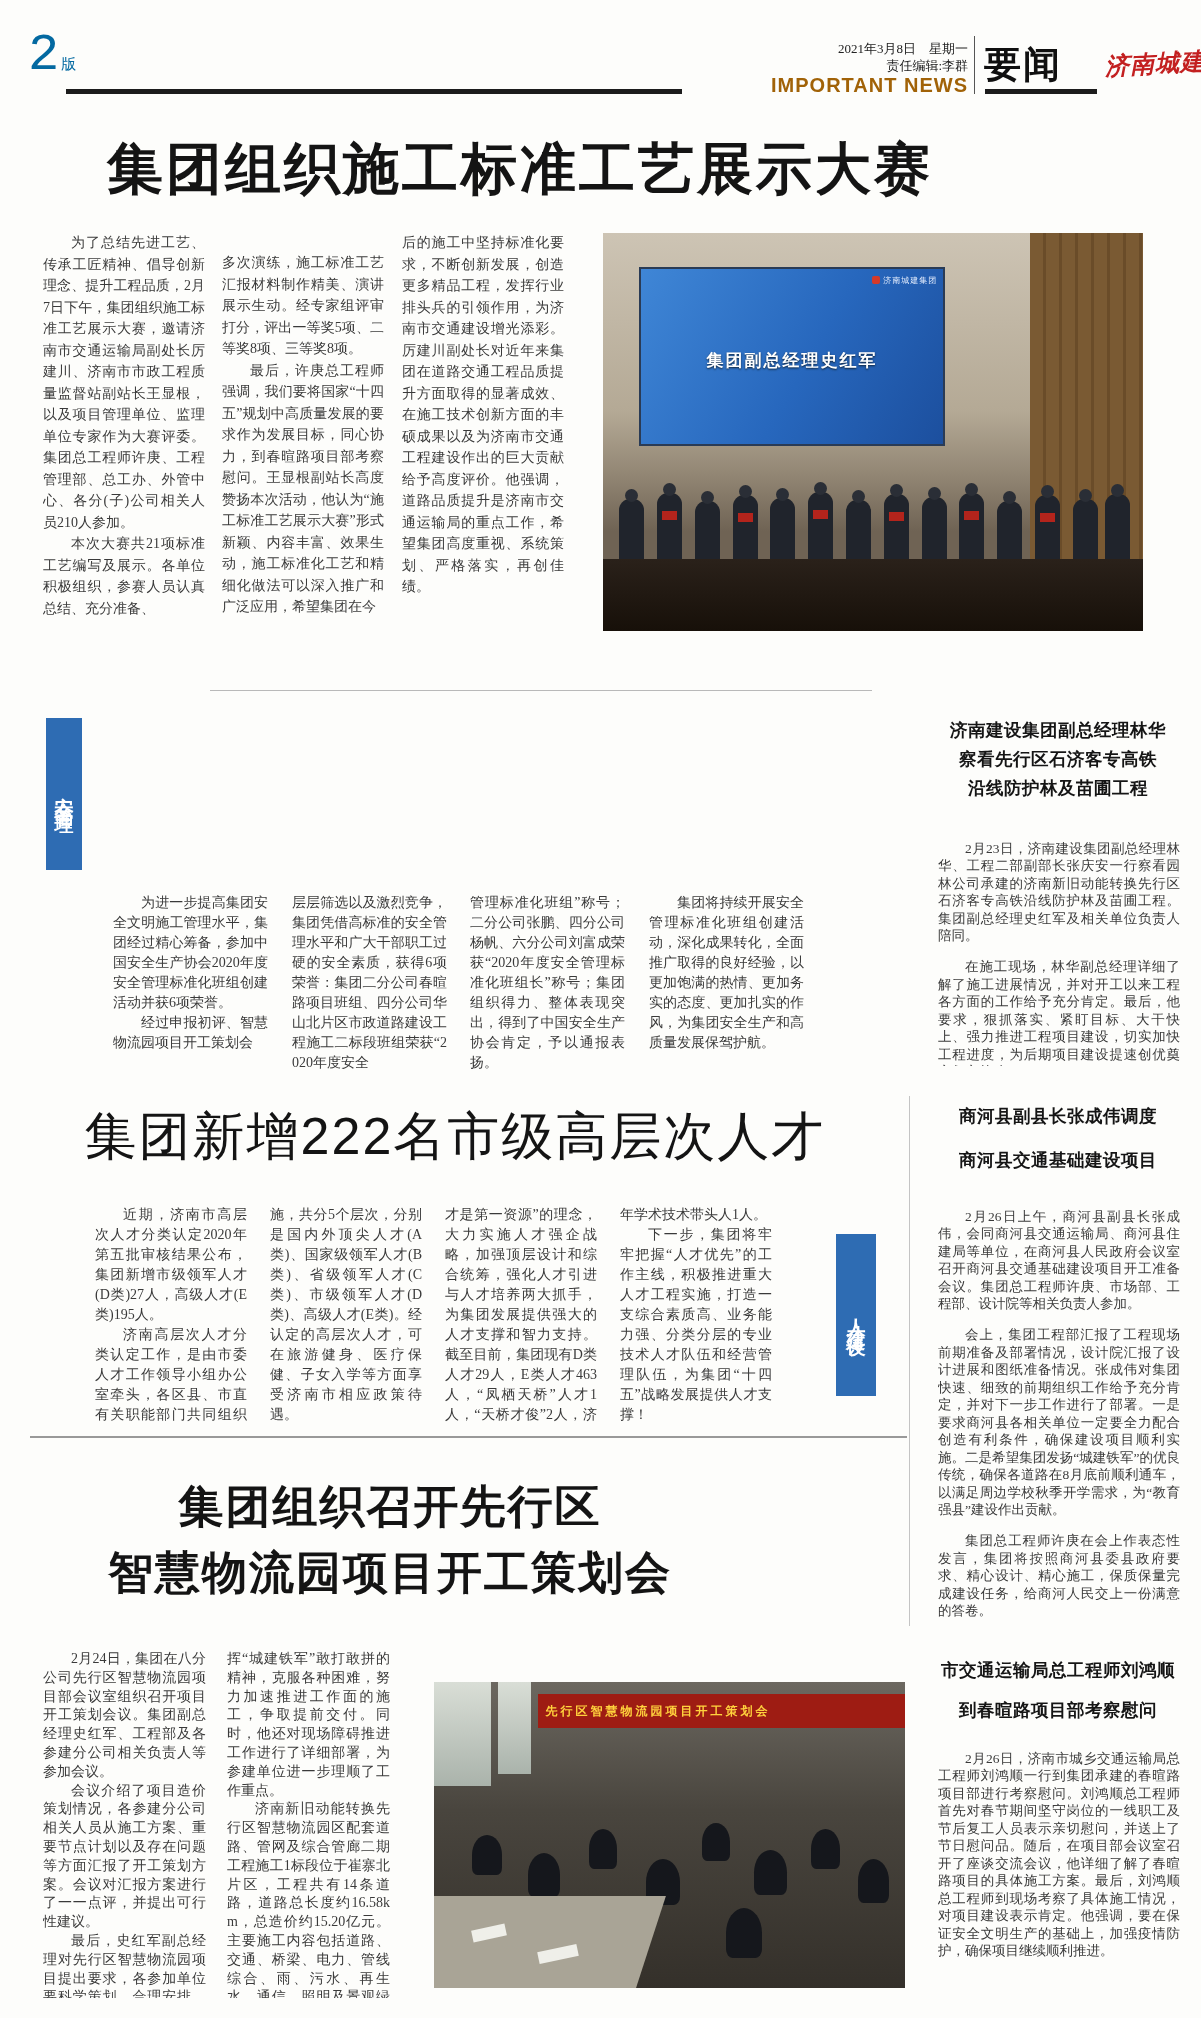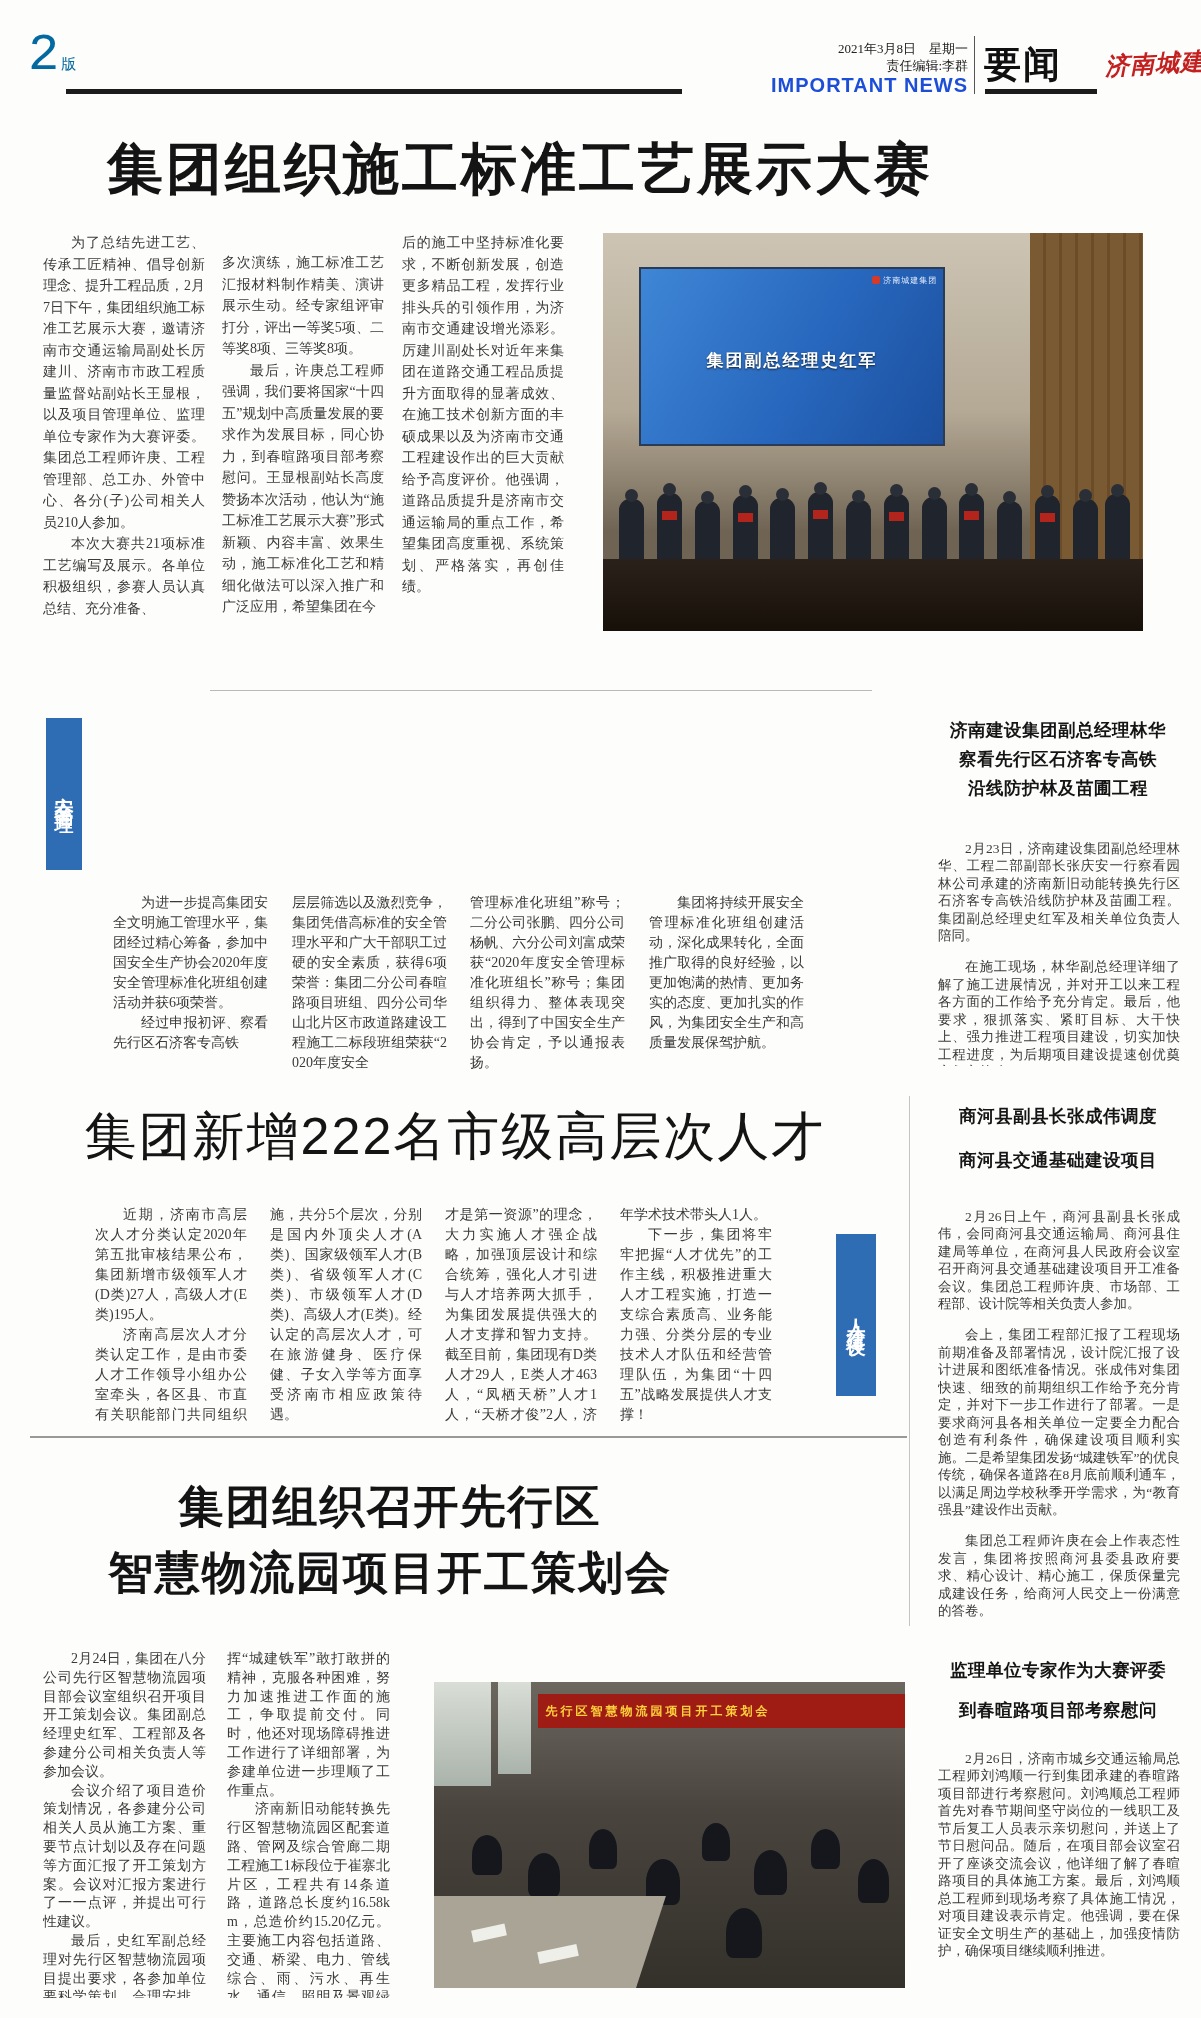--- a/index.html
+++ b/index.html
@@ -8,21 +8,21 @@
   
   .pageno{position:absolute;left:28px;top:30px;font-family:Liberation Mono, monospace;color:#0369a1;}
   .pageno .num{font-size:52px;line-height:52px;font-weight:400;}
   .pageno .ban{font-size:15px;margin-left:2px;}
   .rule{position:absolute;background:#1c1c1c;height:5px;}
   .rule-left{left:66px;top:89px;width:616px;}
   .rule-right{left:985px;top:89px;width:112px;}
   .dateblock{position:absolute;left:720px;top:40px;width:248px;text-align:right;
              font-family:"Liberation Serif","DejaVu Serif",serif;font-size:13px;line-height:17px;color:#222;}
   .dateblock .en{font-size:20px;font-weight:bold;letter-spacing:1px;margin-top:3px;
-                 font-family:"Liberation Sans",sans-serif;color:#1d4ed8;}
+                 font-family:"Liberation Sans",sans-serif;color:#a16207;}
   .vrule{position:absolute;left:974px;top:36px;width:1px;height:58px;background:#555;}
   .yaowen{position:absolute;left:984px;top:40px;font-size:37px;font-weight:900;letter-spacing:2px;color:#101010;}
   .masthead{position:absolute;left:1105px;top:48px;width:95px;font-family:"DejaVu Serif",serif;
             font-style:italic;font-weight:bold;font-size:24px;color:#c32020;transform:rotate(-3deg);
             letter-spacing:1px;white-space:nowrap;}
   
   .h-main{position:absolute;left:40px;top:132px;width:960px;margin:0;text-align:center;
           font-size:56px;font-weight:900;letter-spacing:3px;color:#141414;}
   .h-safety{position:absolute;left:100px;top:736px;width:712px;text-align:center;color:#161616;}
   .h-safety div{font-size:33px;font-weight:900;letter-spacing:1px;line-height:54px;}
@@ -163,21 +163,21 @@
     <div class="p1-floor" data-interactable="false"></div>
   </div>
 
   <div class="hairline hl-sec2" data-interactable="false"></div>
   <div class="hairline hl-a4" data-interactable="false"></div>
   <div class="vl-side" data-interactable="false"></div>
 
   <div class="vlabel vl-safety" data-interactable="false">安全管理</div>
   <div class="col a2 a2c1" data-interactable="false">
     <p class="ind" data-interactable="false">为进一步提高集团安全文明施工管理水平，集团经过精心筹备，参加中国安全生产协会2020年度安全管理标准化班组创建活动并获6项荣誉。</p>
-    <p class="ind" data-interactable="false">经过申报初评、察看先行区石济客专高铁</p>
+    <p class="ind" data-interactable="false">经过申报初评、智慧物流园项目开工策划会</p>
   </div>
   <div class="col a2 a2c2" data-interactable="false">
     <p class="cont" data-interactable="false">层层筛选以及激烈竞争，集团凭借高标准的安全管理水平和广大干部职工过硬的安全素质，获得6项荣誉：集团二分公司春暄路项目班组、四分公司华山北片区市政道路建设工程施工二标段班组荣获“2020年度安全</p>
   </div>
   <div class="col a2 a2c3" data-interactable="false">
     <p class="cont" data-interactable="false">管理标准化班组”称号；二分公司张鹏、四分公司杨帆、六分公司刘富成荣获“2020年度安全管理标准化班组长”称号；集团组织得力、整体表现突出，得到了中国安全生产协会肯定，予以通报表扬。</p>
   </div>
   <div class="col a2 a2c4" data-interactable="false">
     <p class="ind" data-interactable="false">集团将持续开展安全管理标准化班组创建活动，深化成果转化，全面推广取得的良好经验，以更加饱满的热情、更加务实的态度、更加扎实的作风，为集团安全生产和高质量发展保驾护航。</p>
   </div>
@@ -249,20 +249,20 @@
     <div data-interactable="false">商河县副县长张成伟调度</div>
     <div data-interactable="false">商河县交通基础建设项目</div>
   </div>
   <div class="sb-body sb-b" data-interactable="false">
     <p class="ind" data-interactable="false">2月26日上午，商河县副县长张成伟，会同商河县交通运输局、商河县住建局等单位，在商河县人民政府会议室召开商河县交通基础建设项目开工准备会议。集团总工程师许庚、市场部、工程部、设计院等相关负责人参加。</p>
     <p class="ind" data-interactable="false">会上，集团工程部汇报了工程现场前期准备及部署情况，设计院汇报了设计进展和图纸准备情况。张成伟对集团快速、细致的前期组织工作给予充分肯定，并对下一步工作进行了部署。一是要求商河县各相关单位一定要全力配合创造有利条件，确保建设项目顺利实施。二是希望集团发扬“城建铁军”的优良传统，确保各道路在8月底前顺利通车，以满足周边学校秋季开学需求，为“教育强县”建设作出贡献。</p>
     <p class="ind" data-interactable="false">集团总工程师许庚在会上作表态性发言，集团将按照商河县委县政府要求、精心设计、精心施工，保质保量完成建设任务，给商河人民交上一份满意的答卷。</p>
   </div>
 
   <div class="sb-h sb-hc" data-interactable="false">
-    <div data-interactable="false">监理单位专家作为大赛评委</div>
+    <div data-interactable="false">市交通运输局总工程师刘鸿顺</div>
     <div data-interactable="false">到春暄路项目部考察慰问</div>
   </div>
   <div class="sb-body sb-c" data-interactable="false">
     <p class="ind" data-interactable="false">2月26日，济南市城乡交通运输局总工程师刘鸿顺一行到集团承建的春暄路项目部进行考察慰问。刘鸿顺总工程师首先对春节期间坚守岗位的一线职工及节后复工人员表示亲切慰问，并送上了节日慰问品。随后，在项目部会议室召开了座谈交流会议，他详细了解了春暄路项目的具体施工方案。最后，刘鸿顺总工程师到现场考察了具体施工情况，对项目建设表示肯定。他强调，要在保证安全文明生产的基础上，加强疫情防护，确保项目继续顺利推进。</p>
   </div>
 
 </div>
 
 </body></html>

